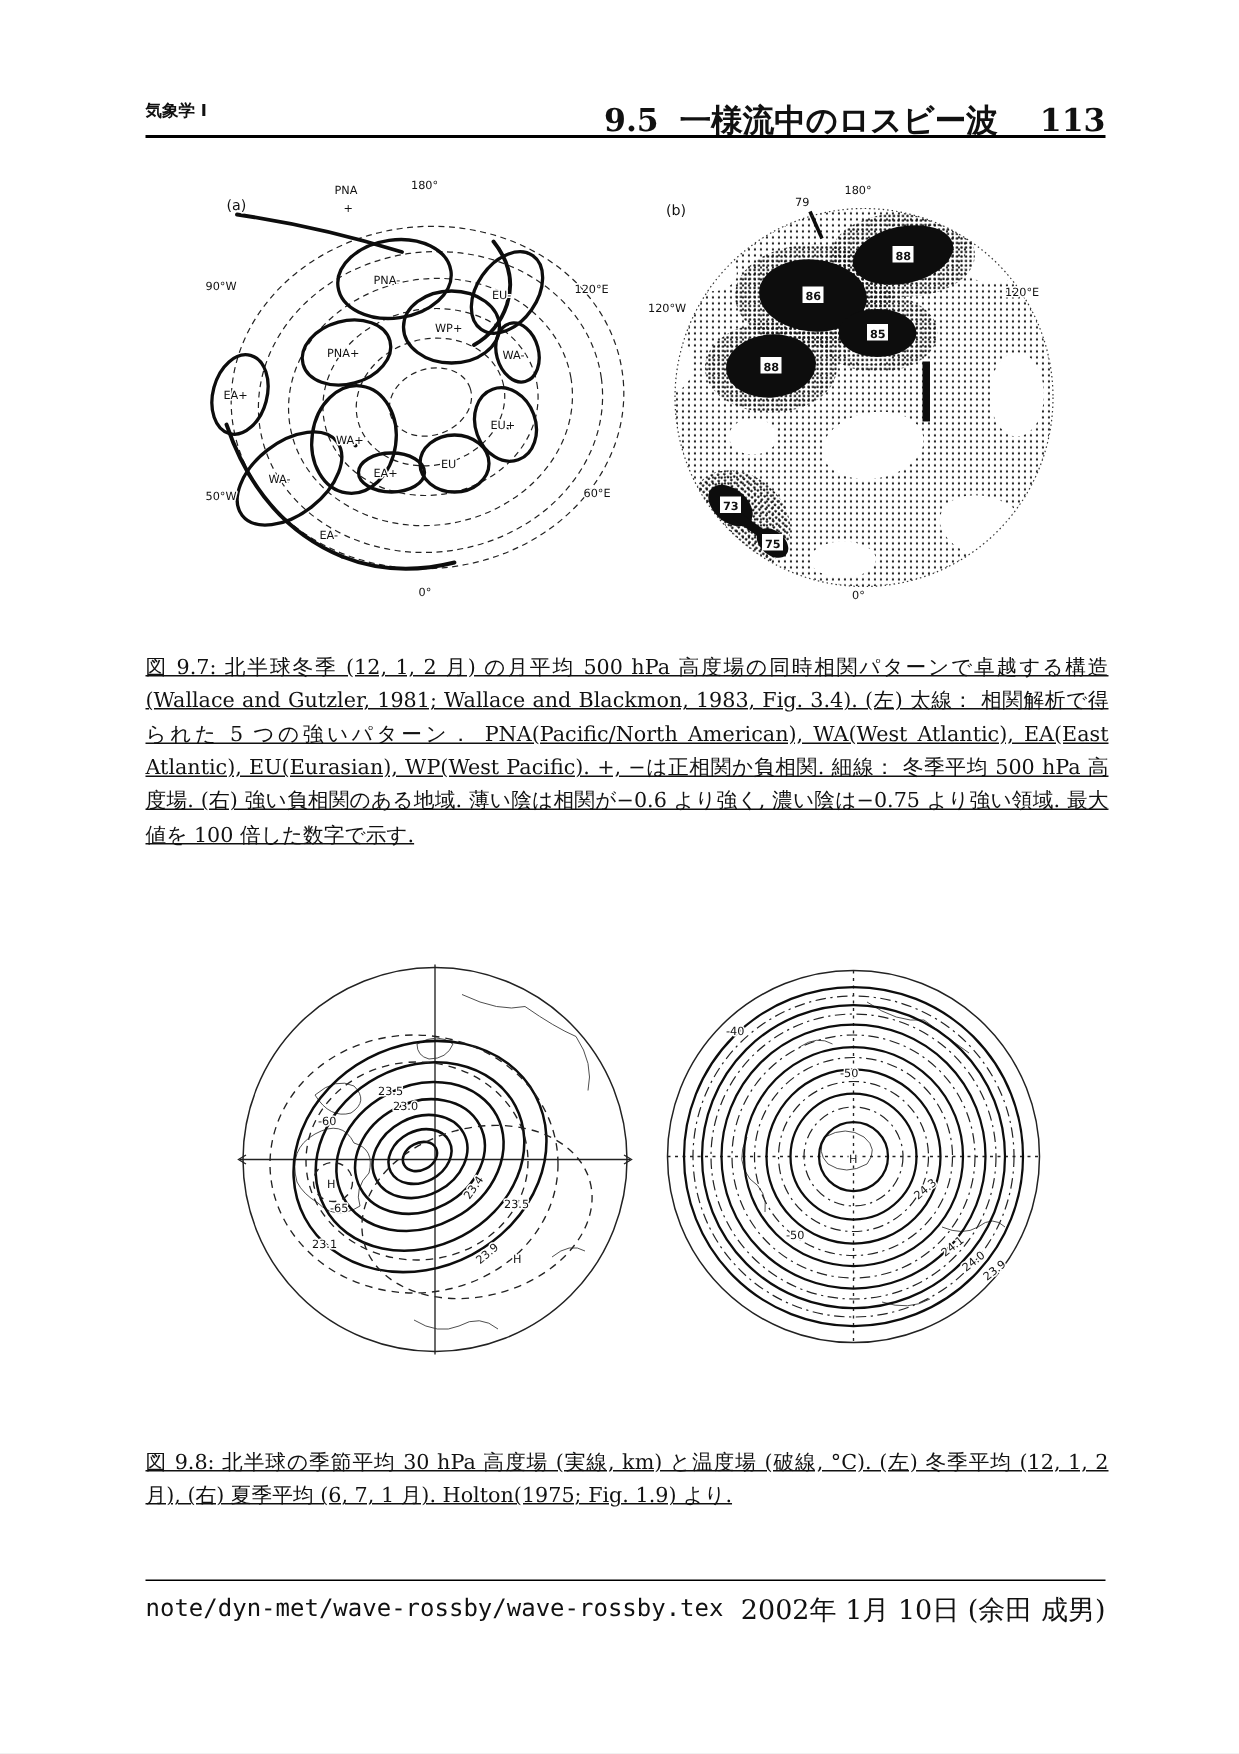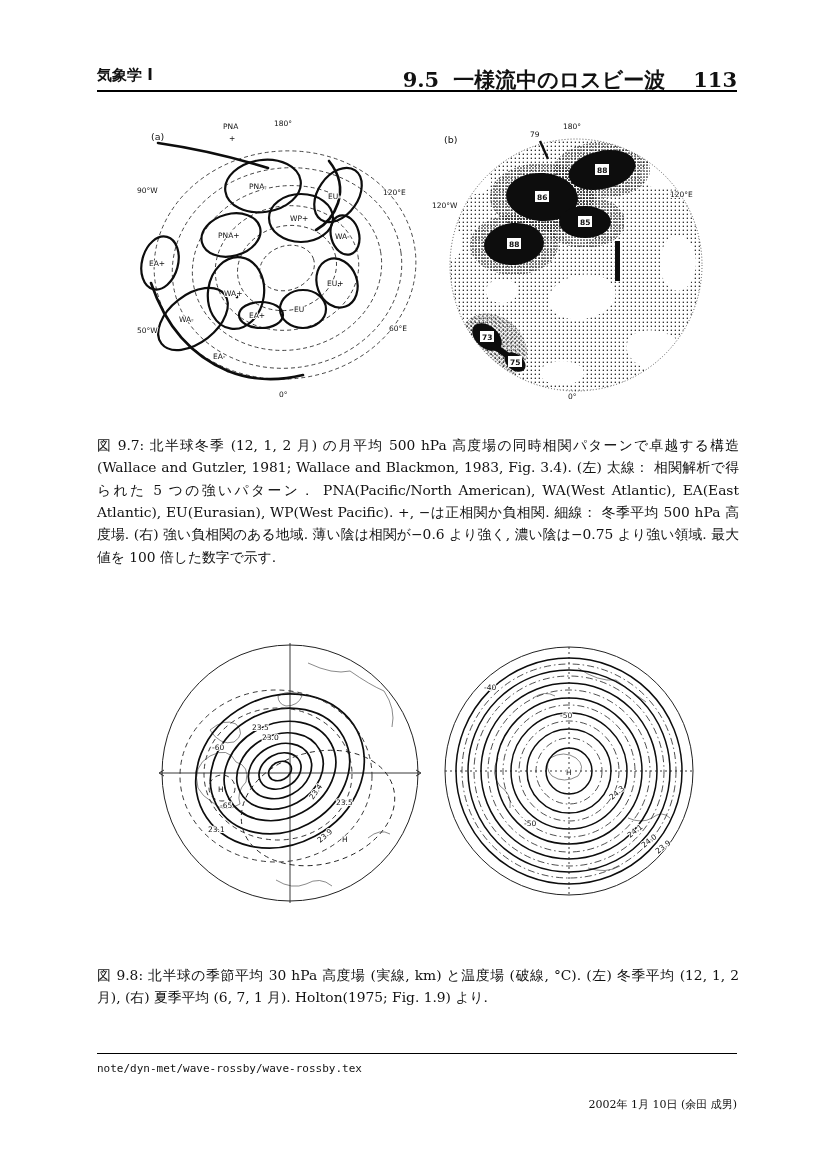--- a/index.html
+++ b/index.html
@@ -1,33 +1,33 @@
 <!DOCTYPE html>
 <html><head>
 <meta charset="utf-8">
 <style>
   html,body{margin:0;padding:0;background:#e8e8e8;}
   .page{position:relative;width:826px;height:1169px;background:#ffffff;margin:0 auto;
         font-family:"DejaVu Serif",serif;color:#111;overflow:hidden;}
   .abs{position:absolute;}
   
-  .hdr-left{left:97px;top:66px;font-family:"DejaVu Sans",sans-serif;font-weight:bold;font-size:15px;}
+  .hdr-left{left:97px;top:66px;font-family:"DejaVu Sans",sans-serif;font-weight:bold;font-size:11px;}
   .hdr-right{right:89px;top:66px;font-family:"DejaVu Sans",sans-serif;font-weight:bold;font-size:21px;}
   .hdr-right .sec-no{margin-right:14px;font-family:"DejaVu Serif",serif;}
   .hdr-right .pg-no{margin-left:28px;font-family:"DejaVu Serif",serif;}
   .rule{left:97px;width:640px;background:#000;}
   .hdr-rule{top:90px;height:2px;}
   .ftr-rule{top:1053px;height:1px;}
   
-  .caption{left:97px;width:642px;text-align:justify;font-size:13.8px;line-height:22.4px;}
+  .caption{left:97px;width:642px;text-align:justify;font-size:13.8px;line-height:22.4px;text-decoration:underline;}
   .cap97{top:420px;}
   .cap98{top:950px;}
   
-  .ftr-left{left:97px;top:1062px;font-family:"DejaVu Sans Mono",monospace;font-size:11px;}
-  .ftr-right{right:89px;top:1061px;font-size:11px;margin-top:36px;}
+  .ftr-left{left:97px;top:1062px;font-family:"DejaVu Sans Mono",monospace;font-size:16px;}
+  .ftr-right{right:89px;top:1061px;font-size:18px;}
   
   svg text{font-family:"DejaVu Sans",sans-serif;font-size:7.5px;fill:#111;
            paint-order:stroke;stroke:#fff;stroke-width:2px;stroke-linejoin:round;}
   svg text.tag{font-size:9.5px;}
   svg text.num{font-size:7.5px;font-weight:bold;stroke:none;}
   .contour{fill:none;stroke:#222;stroke-width:.8;stroke-dasharray:4 3;}
   .center-ell{fill:none;stroke:#0d0d0d;stroke-width:2.2;}
   .boldline{fill:none;stroke:#0d0d0d;stroke-width:2.6;stroke-linecap:round;}
   .coast{fill:none;stroke:#3a3a3a;stroke-width:.6;}
   .vortex{fill:none;stroke:#0d0d0d;stroke-width:1.7;}

